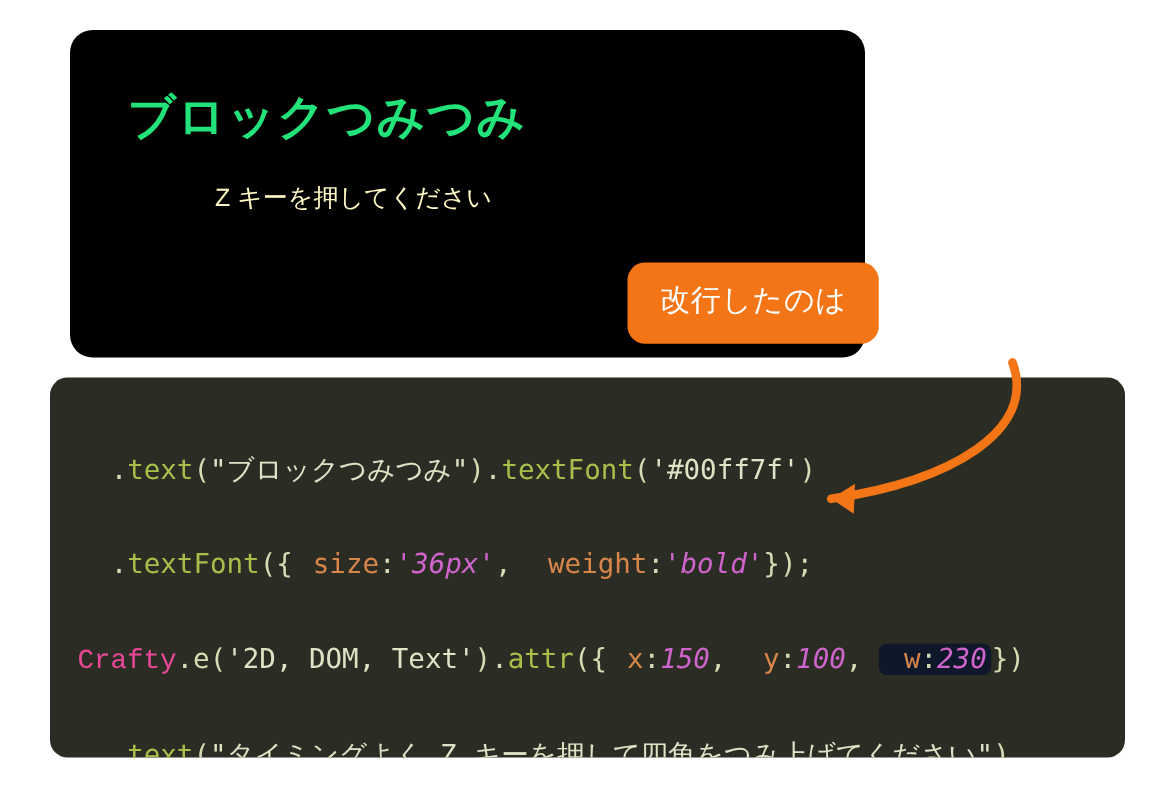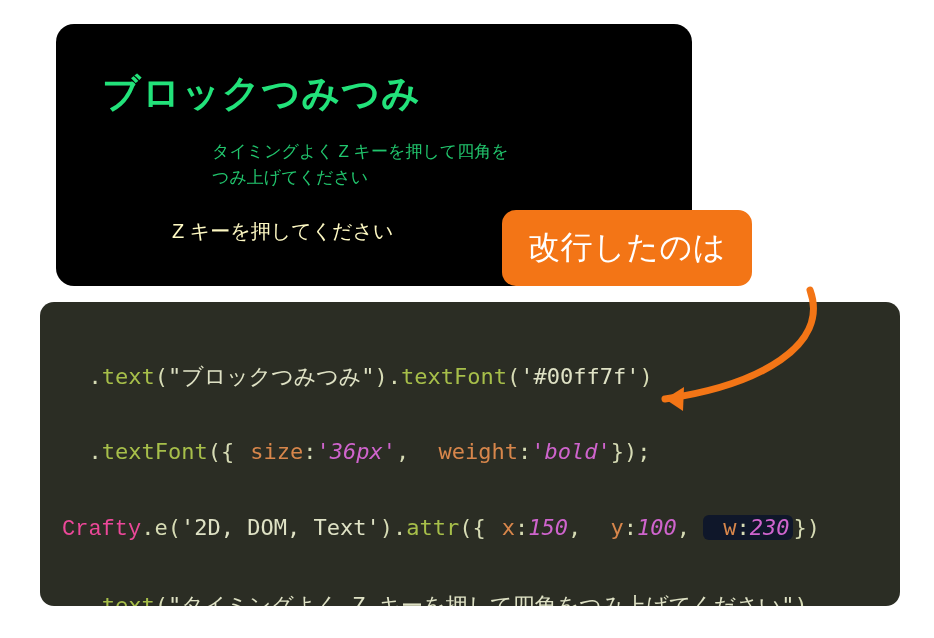--- a/index.html
+++ b/index.html
@@ -45,21 +45,21 @@
     margin-top: 26px;
   }
 
   
   .callout {
     position: absolute;
     left: 502px;
     top: 210px;
     background: #f37516;
     color: #ffffff;
-    font-size: 32px;
+    font-size: 24px;
     line-height: 1.45;
     font-weight: 500;
     padding: 14px 26px 16px 26px;
     border-radius: 14px;
     z-index: 5;
     letter-spacing: 0.5px;
   }
   
   .arrow-svg {
     position: absolute;
@@ -102,21 +102,20 @@
     background: #0f172a;
     border-radius: 6px;
     padding: 0 4px;
   }
 </style>
 </head>
 <body>
 
 <div class="game-panel">
   <div class="game-title">ブロックつみつみ</div>
-  <div class="game-instruction">タイミングよく Z キーを押して四角をつみ上げてください</div>
   <div class="game-prompt">Z キーを押してください</div>
 </div>
 
 <div class="callout">
   <span>改行したのは</span><br>
 </div>
 
 <svg class="arrow-svg" viewBox="0 0 320 260">
   <path d="M 260 110 C 280 165, 210 205, 115 219" stroke="#f37516" stroke-width="7" fill="none" stroke-linecap="round"></path>
   <path d="M 115 219 L 134 207 L 133 231 Z" fill="#f37516"></path>

